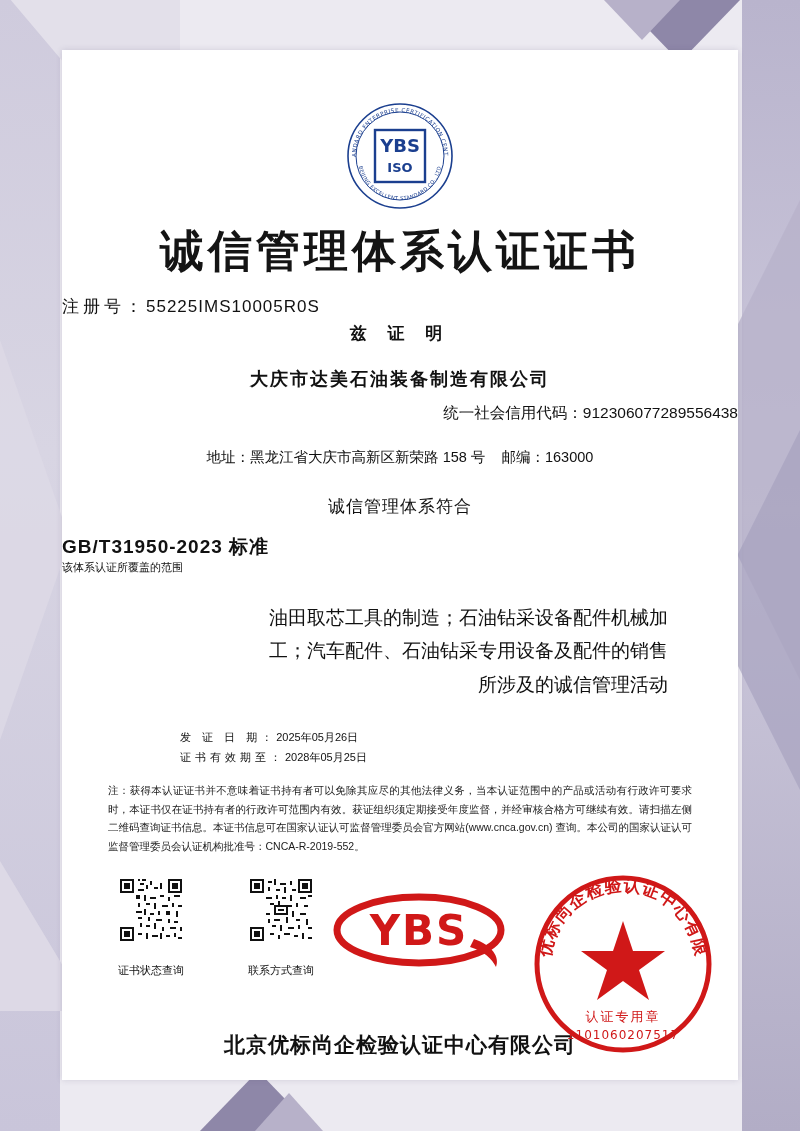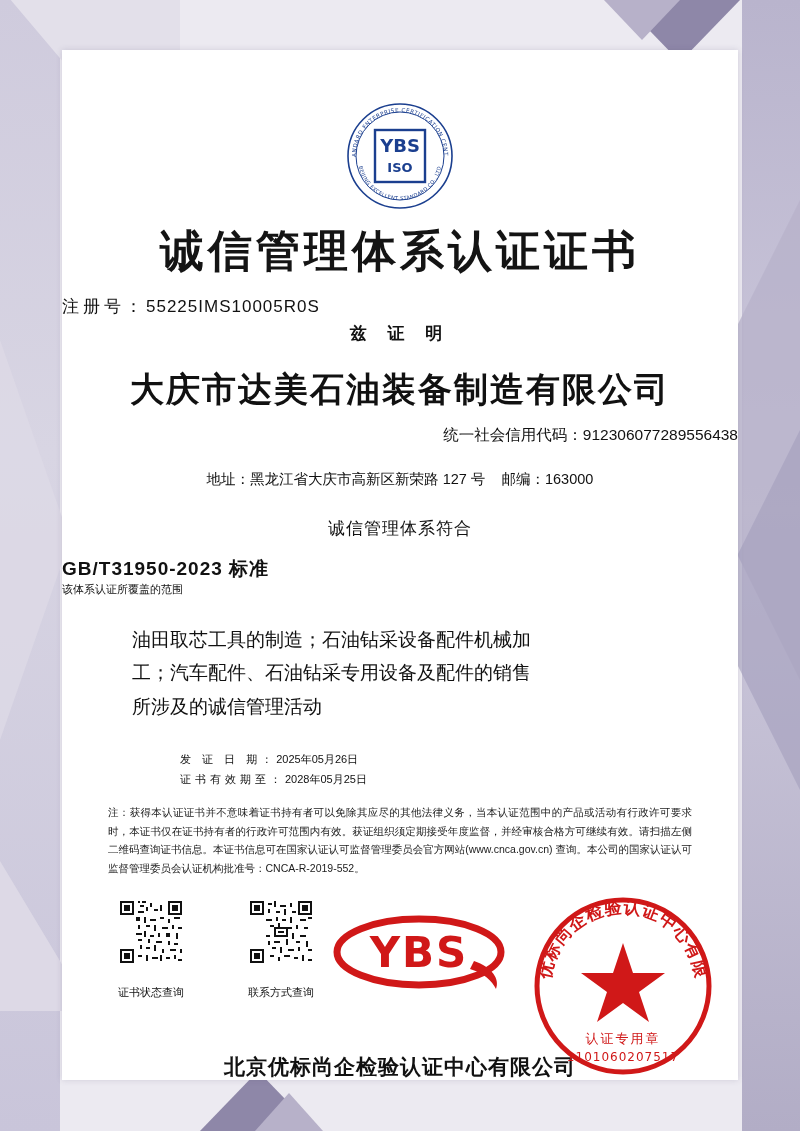--- a/index.html
+++ b/index.html
@@ -113,21 +113,21 @@
   }
   .reg-line .lbl{letter-spacing:4px;}
   .hereby{
     text-align:center;
     font-size:17px;font-weight:bold;color:#111;
     letter-spacing:8px;
     margin-top:4px;
   }
   .company{
     text-align:center;
-    font-size:34px;font-weight:bold;color:#111;
+    font-size:18px;font-weight:bold;color:#111;
     letter-spacing:2px;
     margin-top:22px;
   }
   .credit{
     text-align:right;
     font-size:15.5px;color:#111;
     margin-top:12px;
   }
   .address{
     text-align:center;
@@ -140,21 +140,21 @@
     margin-top:28px;letter-spacing:1px;
   }
   .standard{
     font-size:19px;font-weight:bold;color:#111;
     margin-top:16px;letter-spacing:1px;
   }
   .scope-label{
     font-size:11px;color:#111;
   }
   .scope-body{
-    text-align:left;
+    text-align:right;
     font-size:19px;color:#111;
     margin-top:26px;
     line-height:1.75;
     padding:0 70px;
   }
   .dates{
     margin-top:26px;
     padding-left:118px;
     font-size:11px;color:#111;
     line-height:1.85;
@@ -244,21 +244,21 @@
 
   <div class="hereby">兹 证 明</div>
 
   <div class="company">大庆市达美石油装备制造有限公司</div>
 
   <div class="credit">
     <span>统一社会信用代码：</span><span>912306077289556438</span>
   </div>
 
   <div class="address">
-    <span>地址：</span><span>黑龙江省大庆市高新区新荣路 127 号</span>
+    <span>地址：</span><span>黑龙江省大庆市高新区新荣路 158 号</span>
     &nbsp;&nbsp;&nbsp;<span>邮编：</span><span>163000</span>
   </div>
 
   <div class="conform">诚信管理体系符合</div>
   <div class="standard">GB/T31950-2023  标准</div>
   <div class="scope-label">该体系认证所覆盖的范围</div>
 
   <div class="scope-body">
     <div>油田取芯工具的制造；石油钻采设备配件机械加</div>
     <div>工；汽车配件、石油钻采专用设备及配件的销售</div>

